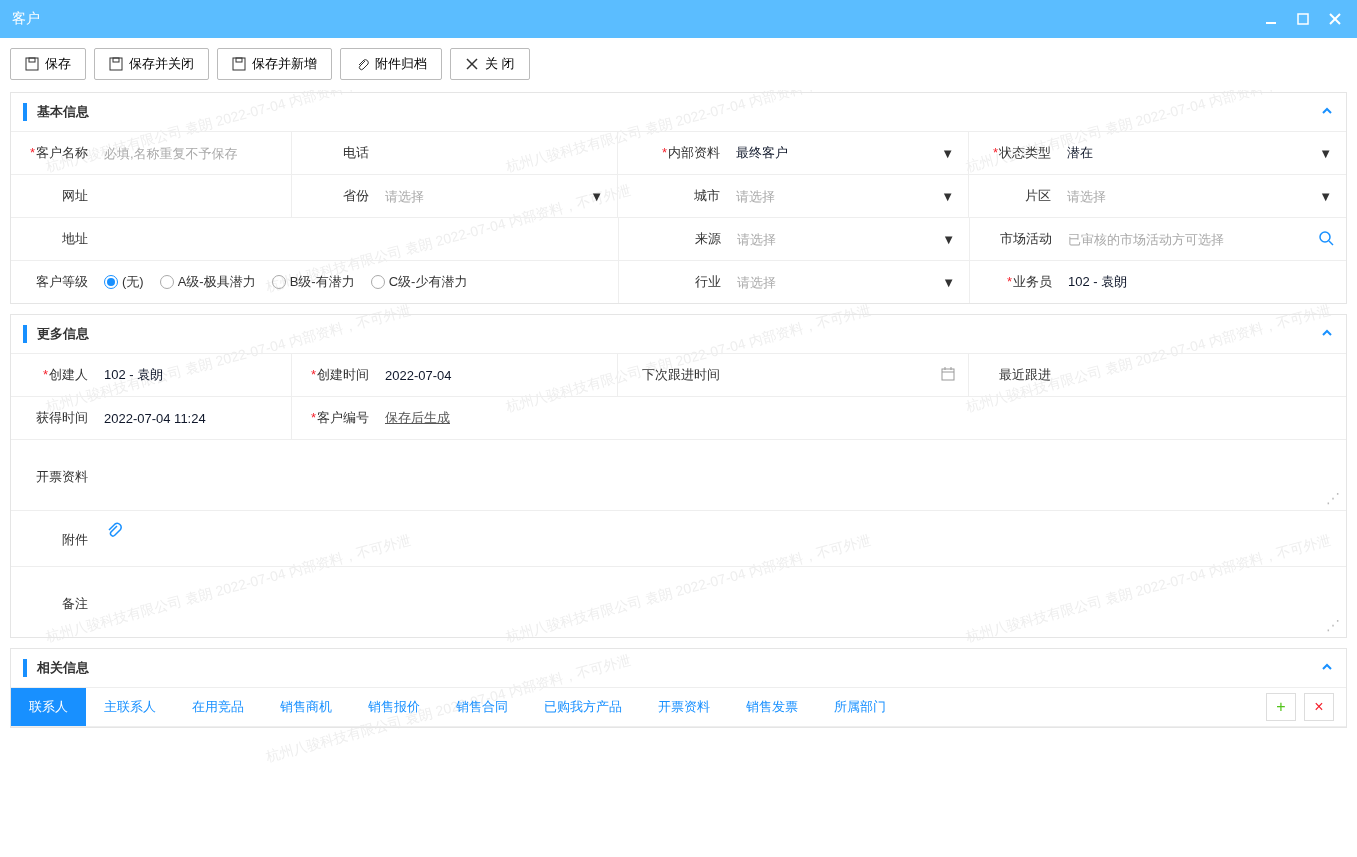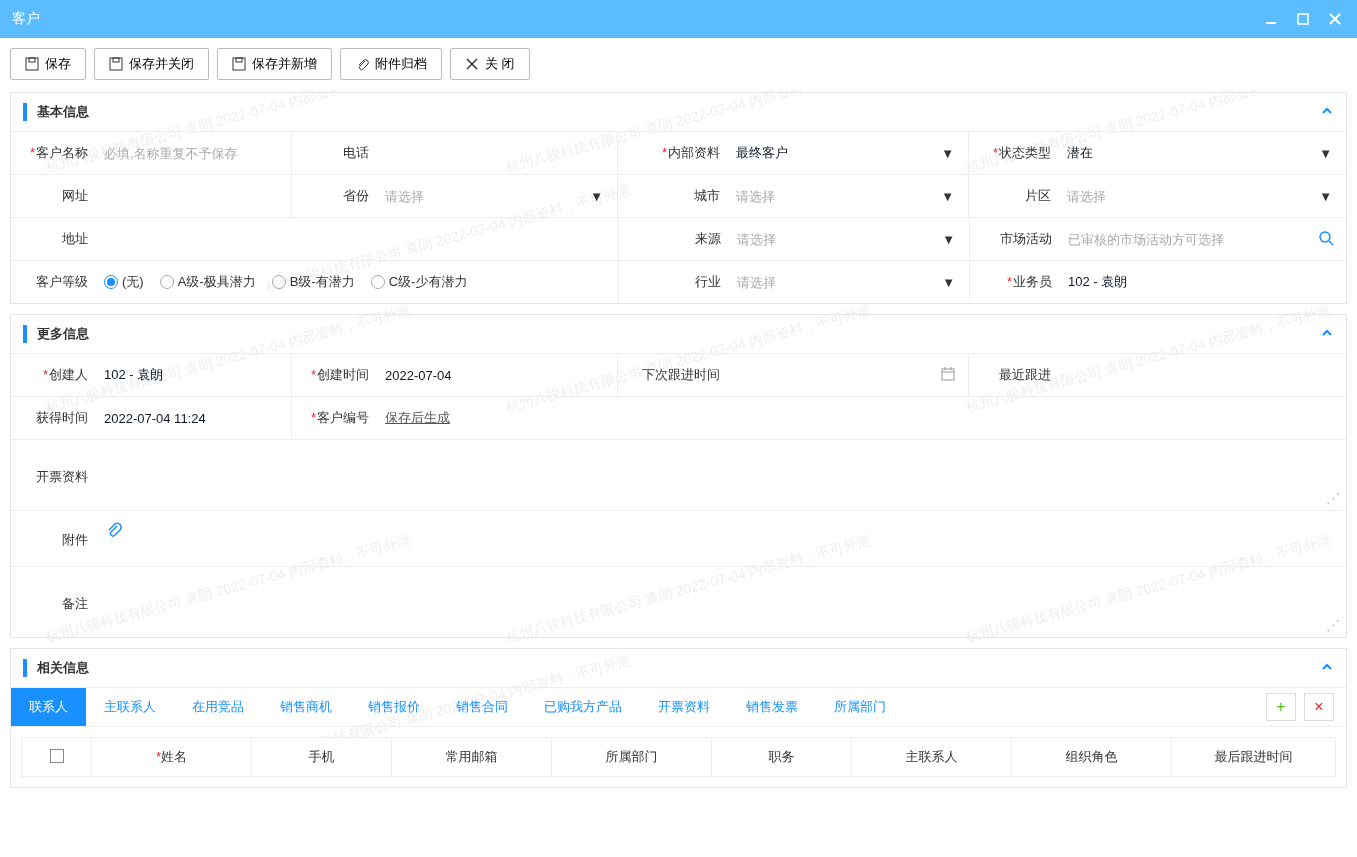--- a/index.html
+++ b/index.html
@@ -529,32 +529,15 @@
       <div class="tab">已购我方产品</div>
       <div class="tab">开票资料</div>
       <div class="tab">销售发票</div>
       <div class="tab">所属部门</div>
       <div class="tabs-actions">
         <div class="mini-btn plus">+</div>
         <div class="mini-btn del">×</div>
       </div>
     </div>
 
-    <div style="padding:10px">
-      <table class="tbl">
-        <thead>
-          <tr>
-            <th style="width:70px"><span class="checkbox-sq"></span></th>
-            <th style="width:160px"><span class="req">姓名</span></th>
-            <th style="width:140px">手机</th>
-            <th style="width:160px">常用邮箱</th>
-            <th style="width:160px">所属部门</th>
-            <th style="width:140px">职务</th>
-            <th style="width:160px">主联系人</th>
-            <th style="width:160px">组织角色</th>
-            <th>最后跟进时间</th>
-          </tr>
-        </thead>
-      </table>
-    </div>
   </div>
 
 </div>
 
 </body></html>

